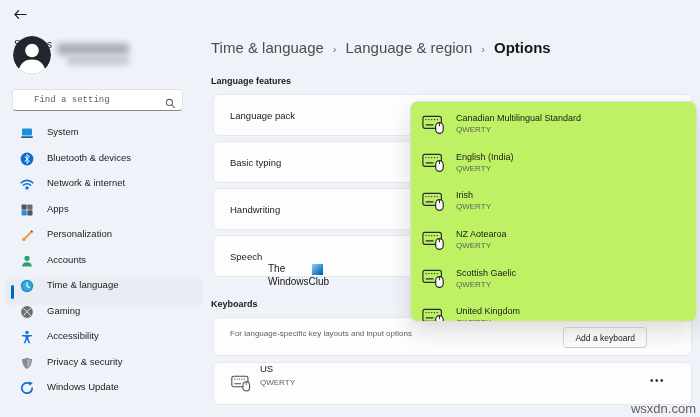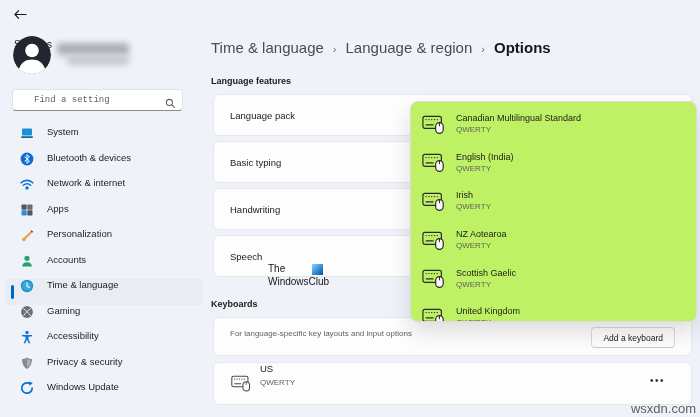--- a/index.html
+++ b/index.html
@@ -36,21 +36,21 @@
   .breadcrumb .crumb{cursor:pointer;}
   .breadcrumb .current{font-weight:bold;color:#171717;cursor:default;}
   .section-heading{position:absolute;left:211px;font-size:9px;font-weight:bold;color:#1b1b1b;}
   .card{position:absolute;left:213px;width:479px;background:#fdfdfd;border:1px solid #e8e8ec;
     border-radius:6px;box-sizing:border-box;}
   .feature{height:42px;display:flex;align-items:center;padding-left:16px;font-size:9.5px;cursor:pointer;}
   .installed{height:39px;cursor:default;}
   .installed .txt{position:absolute;left:16px;top:7px;}
   .installed .t1{font-size:9.5px;}
   .installed .t2{font-size:8px;color:#5f5f5f;margin-top:3.5px;}
-  .add-btn{position:absolute;right:16px;top:9px;height:21px;padding:0 11px;background:#fdfdfd;
+  .add-btn{position:absolute;right:44px;top:9px;height:21px;padding:0 11px;background:#fdfdfd;
     border:1px solid #d8d8da;border-bottom-color:#c8c8ca;border-radius:4px;font-family:inherit;
     font-size:8.5px;color:#1b1b1b;cursor:pointer;display:flex;align-items:center;}
   .us-card{height:43px;cursor:default;}
   .us-card .kbic{position:absolute;left:17px;top:12px;width:21px;height:17px;}
   .us-card .txt{position:absolute;left:46px;top:0;}
   .us-card .t1{font-size:9.5px;}
   .us-card .t2{font-size:8px;color:#5f5f5f;margin-top:3.5px;}
   .us-card .more{position:absolute;right:26px;top:12px;font-size:10px;letter-spacing:1.5px;color:#333;cursor:pointer;}
   
   .dropdown{position:absolute;left:410px;top:101px;width:287px;height:221px;background:#bef264;

